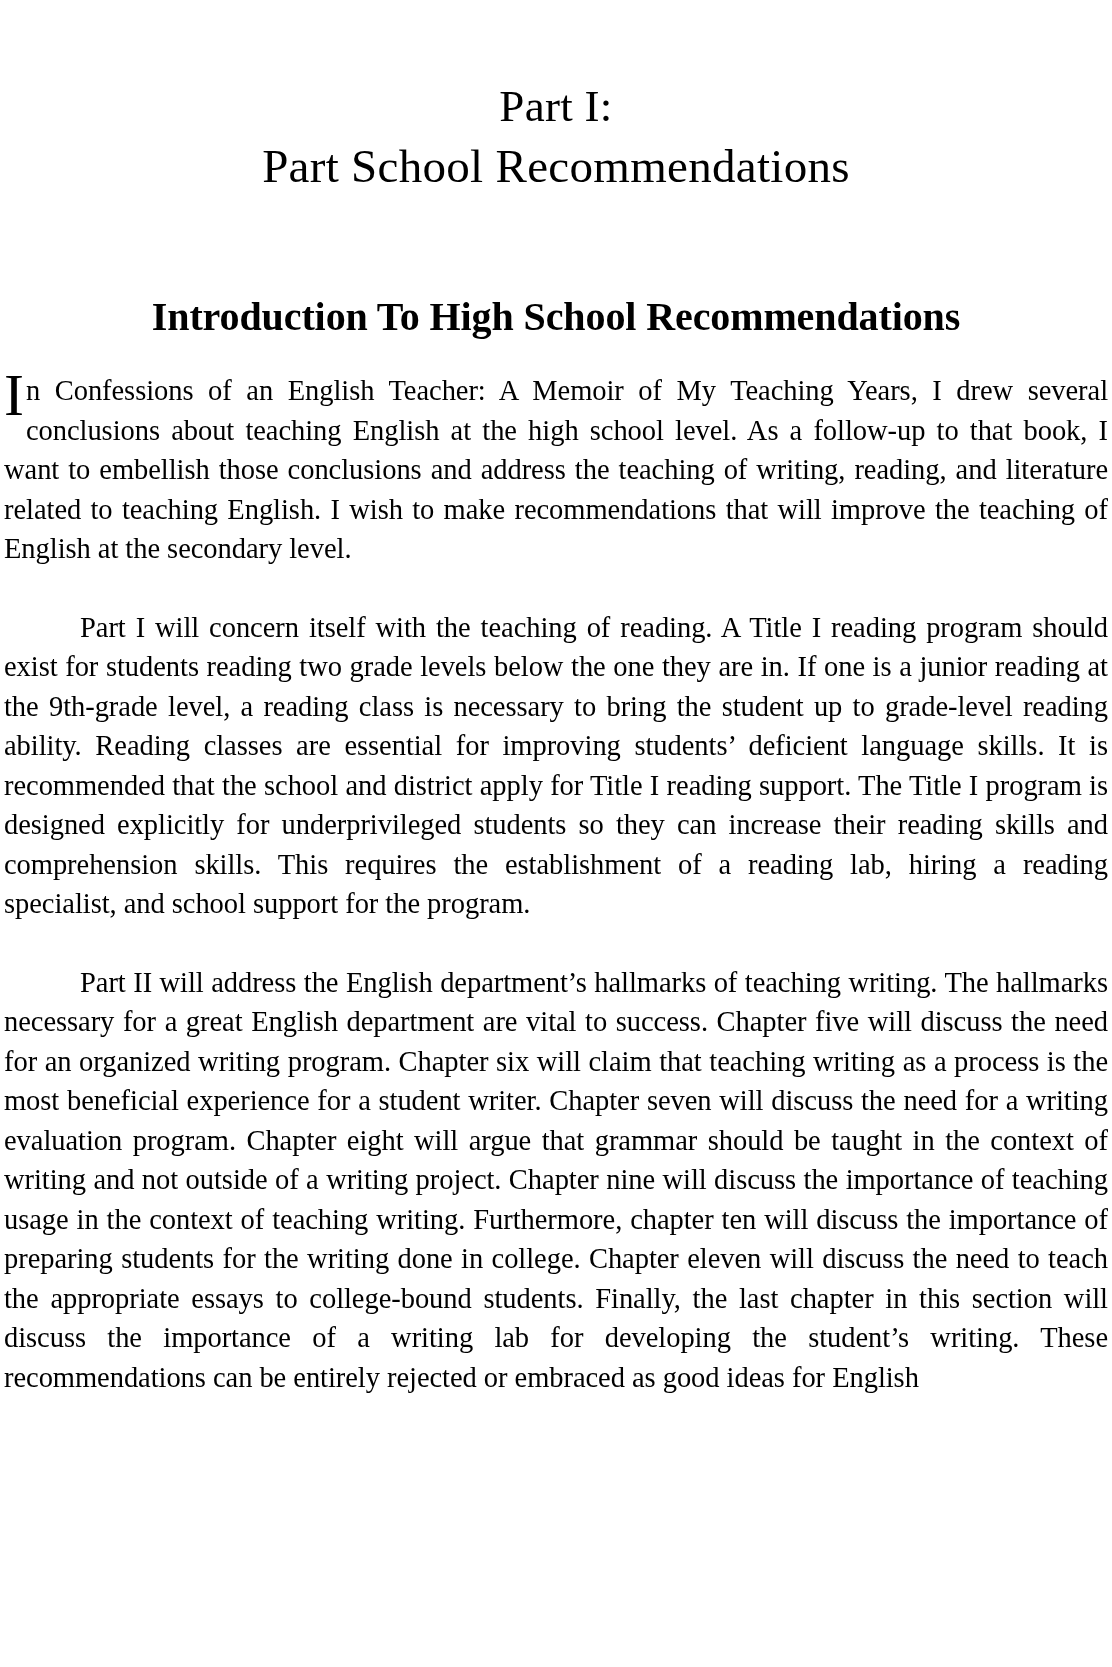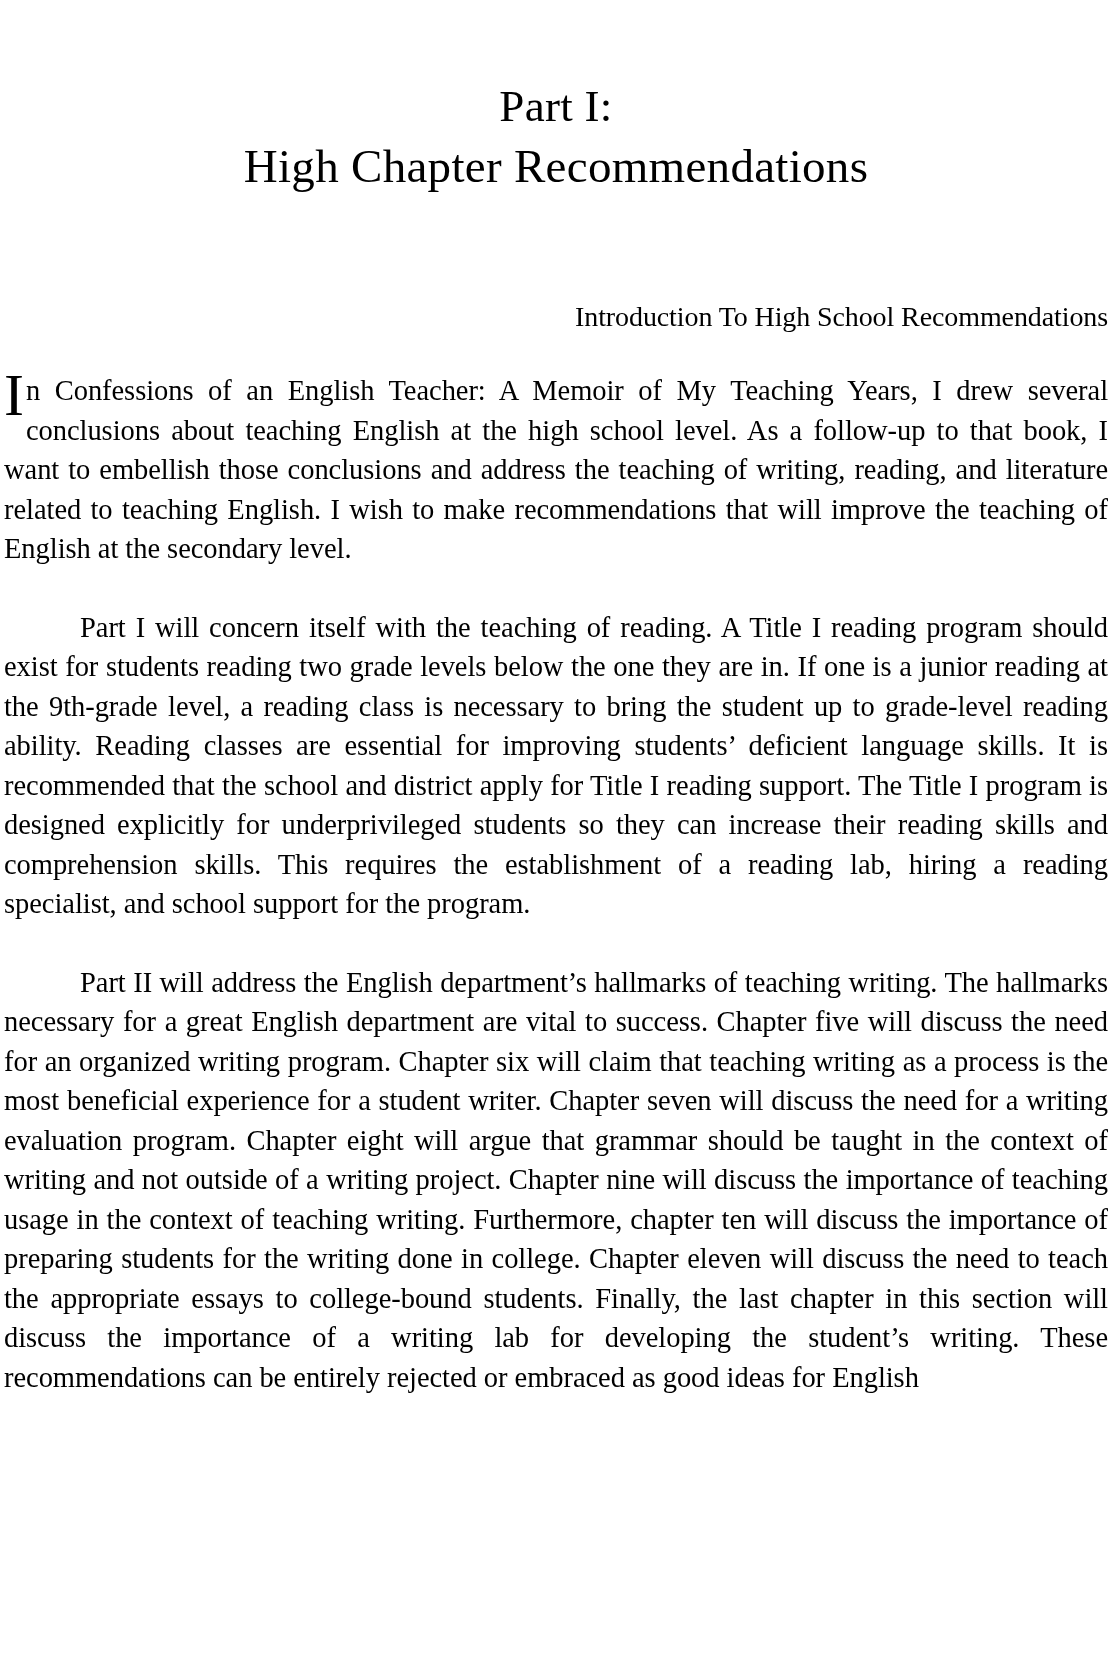--- a/index.html
+++ b/index.html
@@ -36,24 +36,24 @@
     letter-spacing: 0.3px;
   }
   .part-title .line2 {
     display: block;
     font-size: 47px;
     line-height: 62px;
   }
 
   
   .section-heading {
-    text-align: right;
-    font-size: 28px;
+    text-align: center;
+    font-size: 40px;
     line-height: 36px;
-    font-weight: normal;
+    font-weight: bold;
     margin: 0;
     padding-top: 102px;
     letter-spacing: -0.1px;
   }
 
   
   .body-copy {
     padding-top: 36px;
   }
 
@@ -88,21 +88,21 @@
   .ital {
   }
 </style>
 </head>
 <body>
 
 <div class="page">
 
   <h1 class="part-title">
     <span>Part I:</span>
-    <span class="line2">High Chapter Recommendations</span>
+    <span class="line2">Part School Recommendations</span>
   </h1>
 
   <h2 class="section-heading">Introduction To High School Recommendations</h2>
 
   <div class="body-copy">
 
     <p class="para first">
       <span class="dropcap">I</span><span>n </span><span class="ital">Confessions of an English Teacher: A Memoir of My Teaching Years,</span><span> I drew several conclusions about teaching English at the high school level. As a follow-up to that book, I want to embellish those conclusions and address the teaching of writing, reading, and literature related to teaching English. I wish to make recommendations that will improve the teaching of English at the secondary level.</span>
     </p>
 

